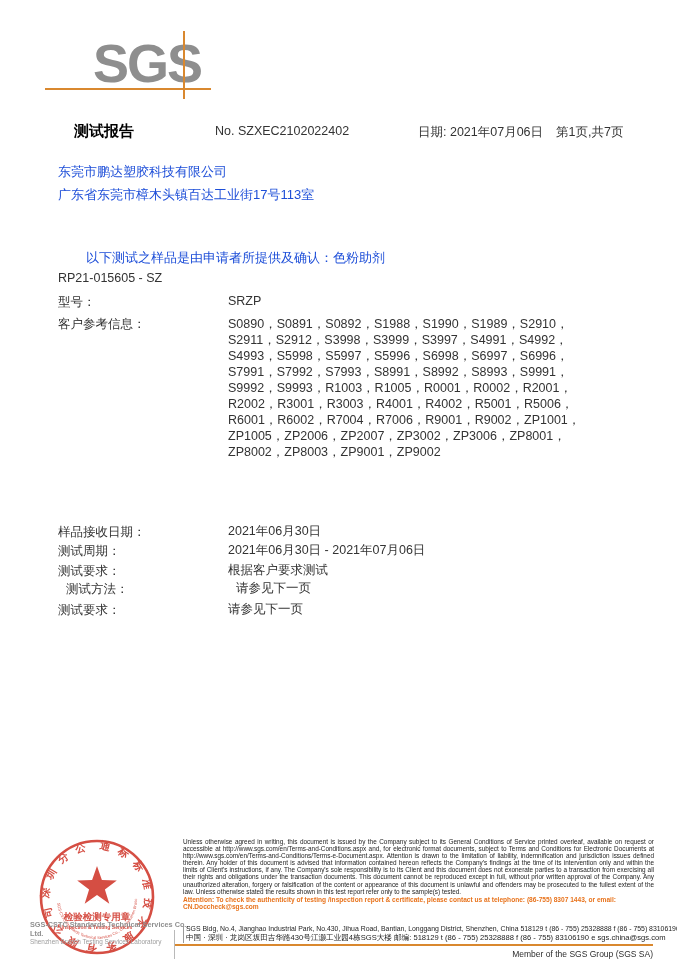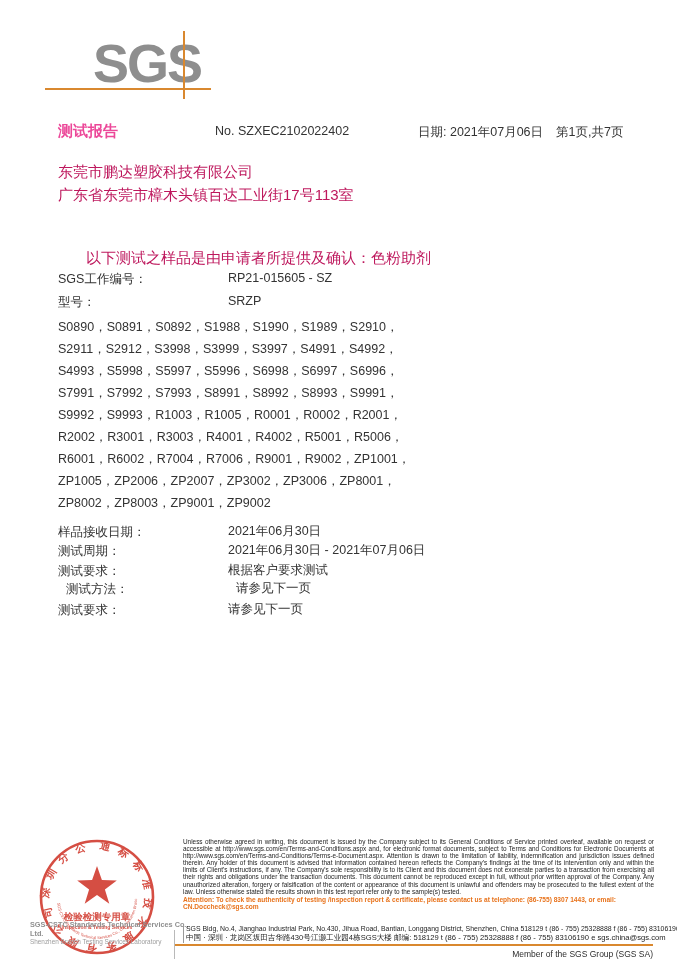--- a/index.html
+++ b/index.html
@@ -9,30 +9,30 @@
   }
   
   .logo-text{
     position:absolute;left:93px;top:36px;font-size:54px;font-weight:bold;
     color:#8e8e8e;letter-spacing:-2px;line-height:1;
   }
   .logo-hline{position:absolute;left:45px;top:88px;width:166px;height:2px;background:#d9882f;}
   .logo-vline{position:absolute;left:183px;top:31px;width:2px;height:68px;background:#d9882f;}
   
   .hdr{position:absolute;top:122px;left:0;width:677px;font-size:12.5px;color:#333;}
-  .hdr .title{position:absolute;left:58px;top:0;font-size:15px;font-weight:bold;color:#ec4899;}
+  .hdr .title{position:absolute;left:74px;top:0;font-size:15px;font-weight:bold;color:#000000;}
   .hdr .rno{position:absolute;left:215px;top:2px;}
   .hdr .date{position:absolute;left:418px;top:2px;}
   .hdr .pg{position:absolute;left:556px;top:2px;}
   
-  .line{position:absolute;left:58px;font-size:15px;color:#be185d;text-align:center;}
+  .line{position:absolute;left:58px;font-size:13px;color:#1d4ed8;text-align:center;}
   
   .row{position:absolute;left:58px;display:flex;font-size:12.5px;color:#333;width:585px;}
   .row .lbl{width:170px;flex:0 0 170px;}
-  .row .val{white-space:pre-line;line-height:22px;}
+  .row .val{white-space:pre-line;line-height:16px;}
   .row .val.single{line-height:15px;}
   .row .val.para{line-height:17.5px;width:418px;white-space:normal;}
   
   .fineprint{
     position:absolute;left:183px;top:838px;width:471px;font-size:6.4px;line-height:7.1px;
     color:#1d1d1d;text-align:justify;
   }
   .fineprint .attn{color:#e8731c;font-weight:bold;font-size:6.6px;line-height:7.4px;margin-top:1px;text-align:left;}
   .addr{position:absolute;left:186px;font-size:6.9px;color:#1d1d1d;white-space:nowrap;}
   .addr-sep{position:absolute;left:183px;top:925px;width:1px;height:18px;background:#9a9a9a;}
@@ -59,28 +59,28 @@
     <span class="date">日期: 2021年07月06日</span>
     <span class="pg">第1页,共7页</span>
   </div>
 
   <div class="line" style="top:163px;">东莞市鹏达塑胶科技有限公司</div>
   <div class="line" style="top:186px;">广东省东莞市樟木头镇百达工业街17号113室</div>
 
   <div class="line" style="top:249px;margin-left:28px;">以下测试之样品是由申请者所提供及确认：色粉助剂</div>
 
   <div class="row" style="top:271px;">
-    <span class="lbl">SGS工作编号：</span>
     <span class="val single">RP21-015605 - SZ</span>
   </div>
   <div class="row" style="top:294px;">
     <span class="lbl">型号：</span>
     <span class="val single">SRZP</span>
   </div>
   <div class="row" style="top:316px;">
+    <span class="lbl">客户参考信息：</span>
     <span class="val">S0890，S0891，S0892，S1988，S1990，S1989，S2910，
 S2911，S2912，S3998，S3999，S3997，S4991，S4992，
 S4993，S5998，S5997，S5996，S6998，S6997，S6996，
 S7991，S7992，S7993，S8991，S8992，S8993，S9991，
 S9992，S9993，R1003，R1005，R0001，R0002，R2001，
 R2002，R3001，R3003，R4001，R4002，R5001，R5006，
 R6001，R6002，R7004，R7006，R9001，R9002，ZP1001，
 ZP1005，ZP2006，ZP2007，ZP3002，ZP3006，ZP8001，
 ZP8002，ZP8003，ZP9001，ZP9002</span>
   </div>

